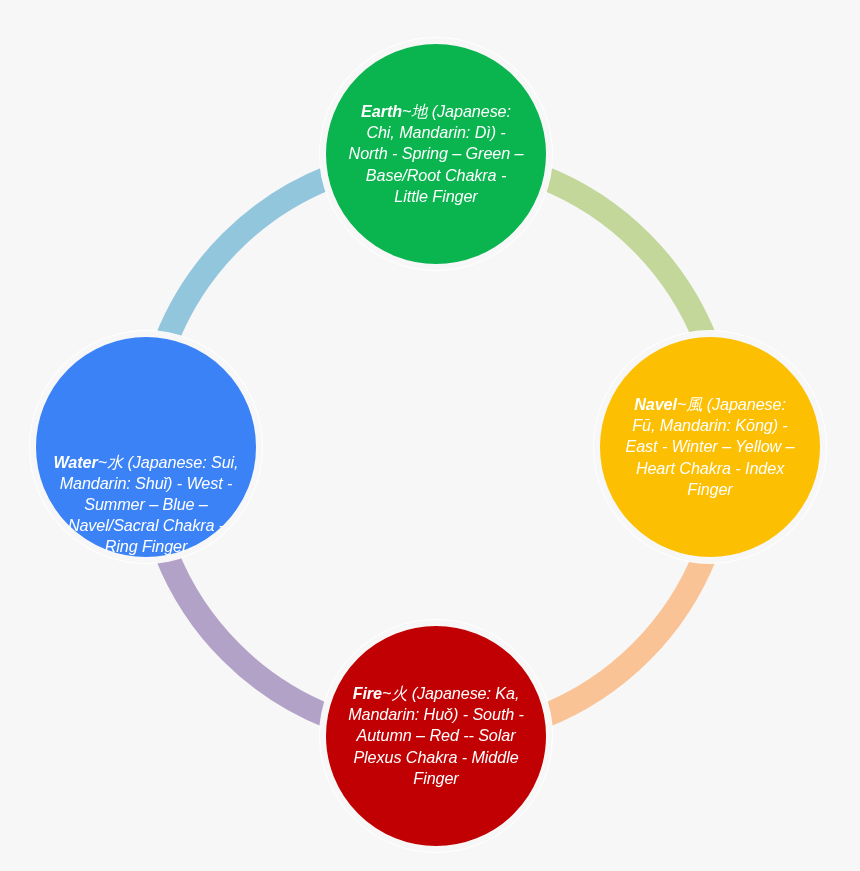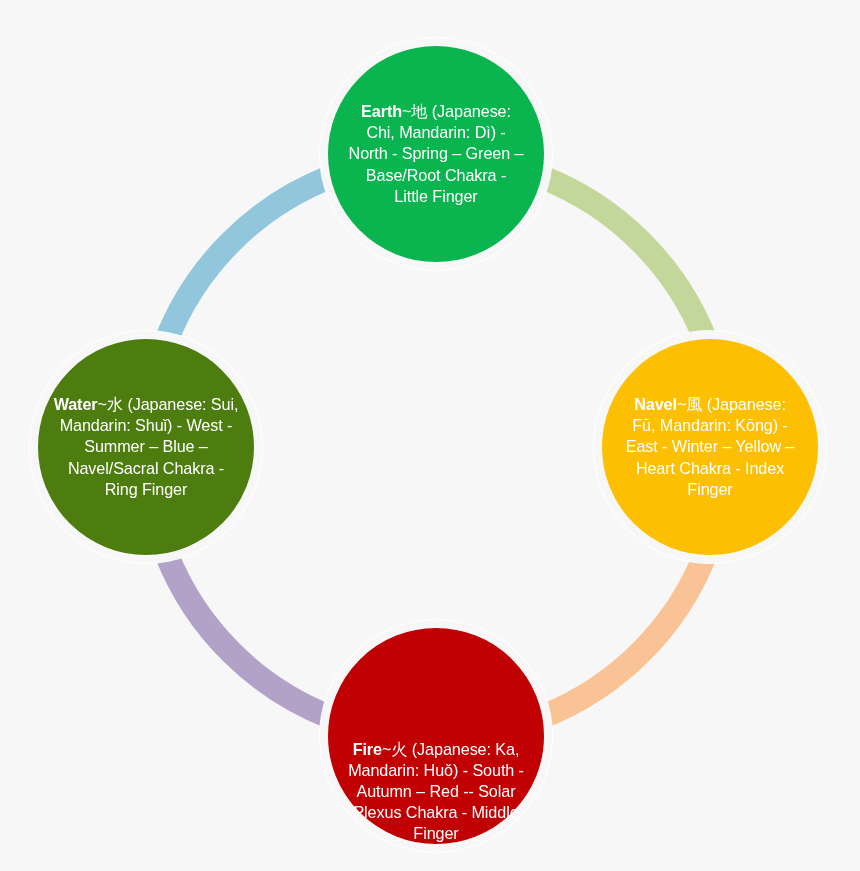--- a/index.html
+++ b/index.html
@@ -32,22 +32,23 @@
 
   
   .node {
     position: absolute;
     border-radius: 50%;
     box-sizing: border-box;
     z-index: 2;
     display: flex;
     align-items: center;
     justify-content: center;
-    border: 8px solid #be185d;
+    border: 6px solid #be185d;
     box-shadow: 0 0 0 1px rgba(255,255,255,0.9);
+    font-style: italic;
   }
 
   .node .txt {
     text-align: center;
     color: #ffffff;
     line-height: 1.30;
     letter-spacing: -0.1px;
     padding: 0 6px;
     word-wrap: break-word;
   }
@@ -86,21 +87,20 @@
   }
   #node-wind .txt { font-size: 16.2px; width: 170px; }
 
   
   #node-fire {
     left: 320px;
     top: 620px;
     width: 232px;
     height: 232px;
     background: #c00003;
-    align-items: flex-end;
   }
   #node-fire .txt { font-size: 16.2px; width: 190px; }
 
   
   #node-aether {
     left: 301px;
     top: 312px;
     width: 270px;
     height: 270px;
     background: #000000;
@@ -123,21 +123,21 @@
     <path d="M 436 737 A 290 290 0 0 1 146 447" fill="none" stroke="#b3a2c7" stroke-width="24"></path>
   </svg>
 
   <div class="node" id="node-earth" style="background: rgb(10, 180, 79); border-color: rgb(247, 247, 247);">
     <div class="txt">
       <b>Earth</b><span>~</span><span>地</span>
       <span>(Japanese: Chi, Mandarin: Dì) - North - Spring – Green – Base/Root Chakra - Little Finger</span>
     </div>
   </div>
 
-  <div class="node" id="node-water" style="background: #4d7c0f; border-color: rgb(247, 247, 247);">
+  <div class="node" id="node-water" style="background: #3b82f6; border-color: rgb(247, 247, 247); align-items: flex-end;">
     <div class="txt">
       <b>Water</b><span>~</span><span>水</span>
       <span>(Japanese: Sui, Mandarin: Shuǐ) - West - Summer – Blue – Navel/Sacral Chakra - Ring Finger</span>
     </div>
   </div>
 
   <div class="node" id="node-wind" style="background: rgb(252, 191, 2); border-color: rgb(247, 247, 247);">
     <div class="txt">
       <b>Navel</b><span>~</span><span>風</span>
       <span>(Japanese: Fū, Mandarin: Kōng) - East - Winter – Yellow – Heart Chakra - Index Finger</span>

